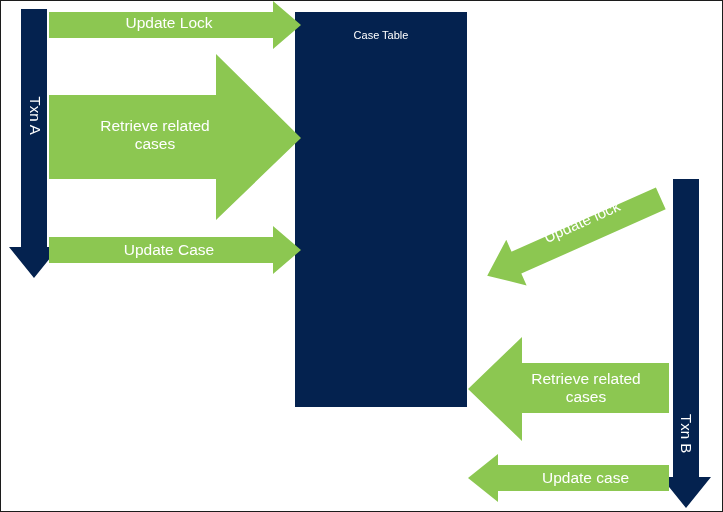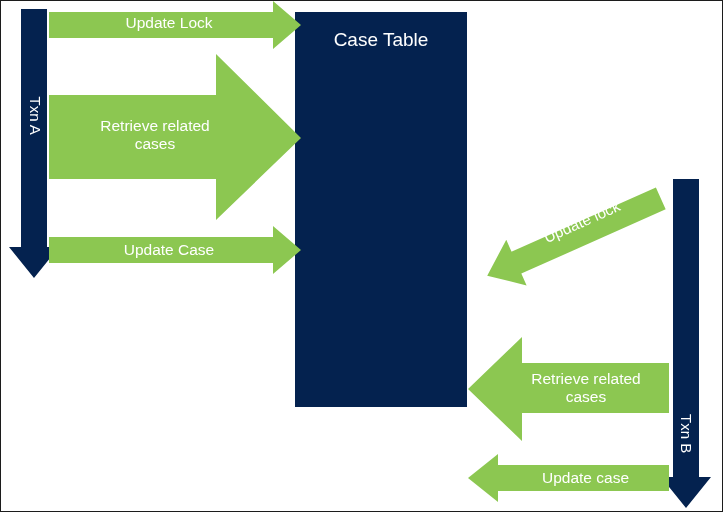--- a/index.html
+++ b/index.html
@@ -30,21 +30,21 @@
     font-family: "Liberation Sans", sans-serif;
     text-align: center;
     white-space: pre;
     line-height: 1.16;
     pointer-events: none;
   }
   .lbl-case-table {
     left: 294px;
     top: 28px;
     width: 172px;
-    font-size: 19px;
+    font-size: 11px;
   }
   .lbl-update-lock-a {
     left: 48px;
     top: 13px;
     width: 240px;
     font-size: 15.5px;
   }
   .lbl-retrieve-a {
     left: 54px;
     top: 116px;

